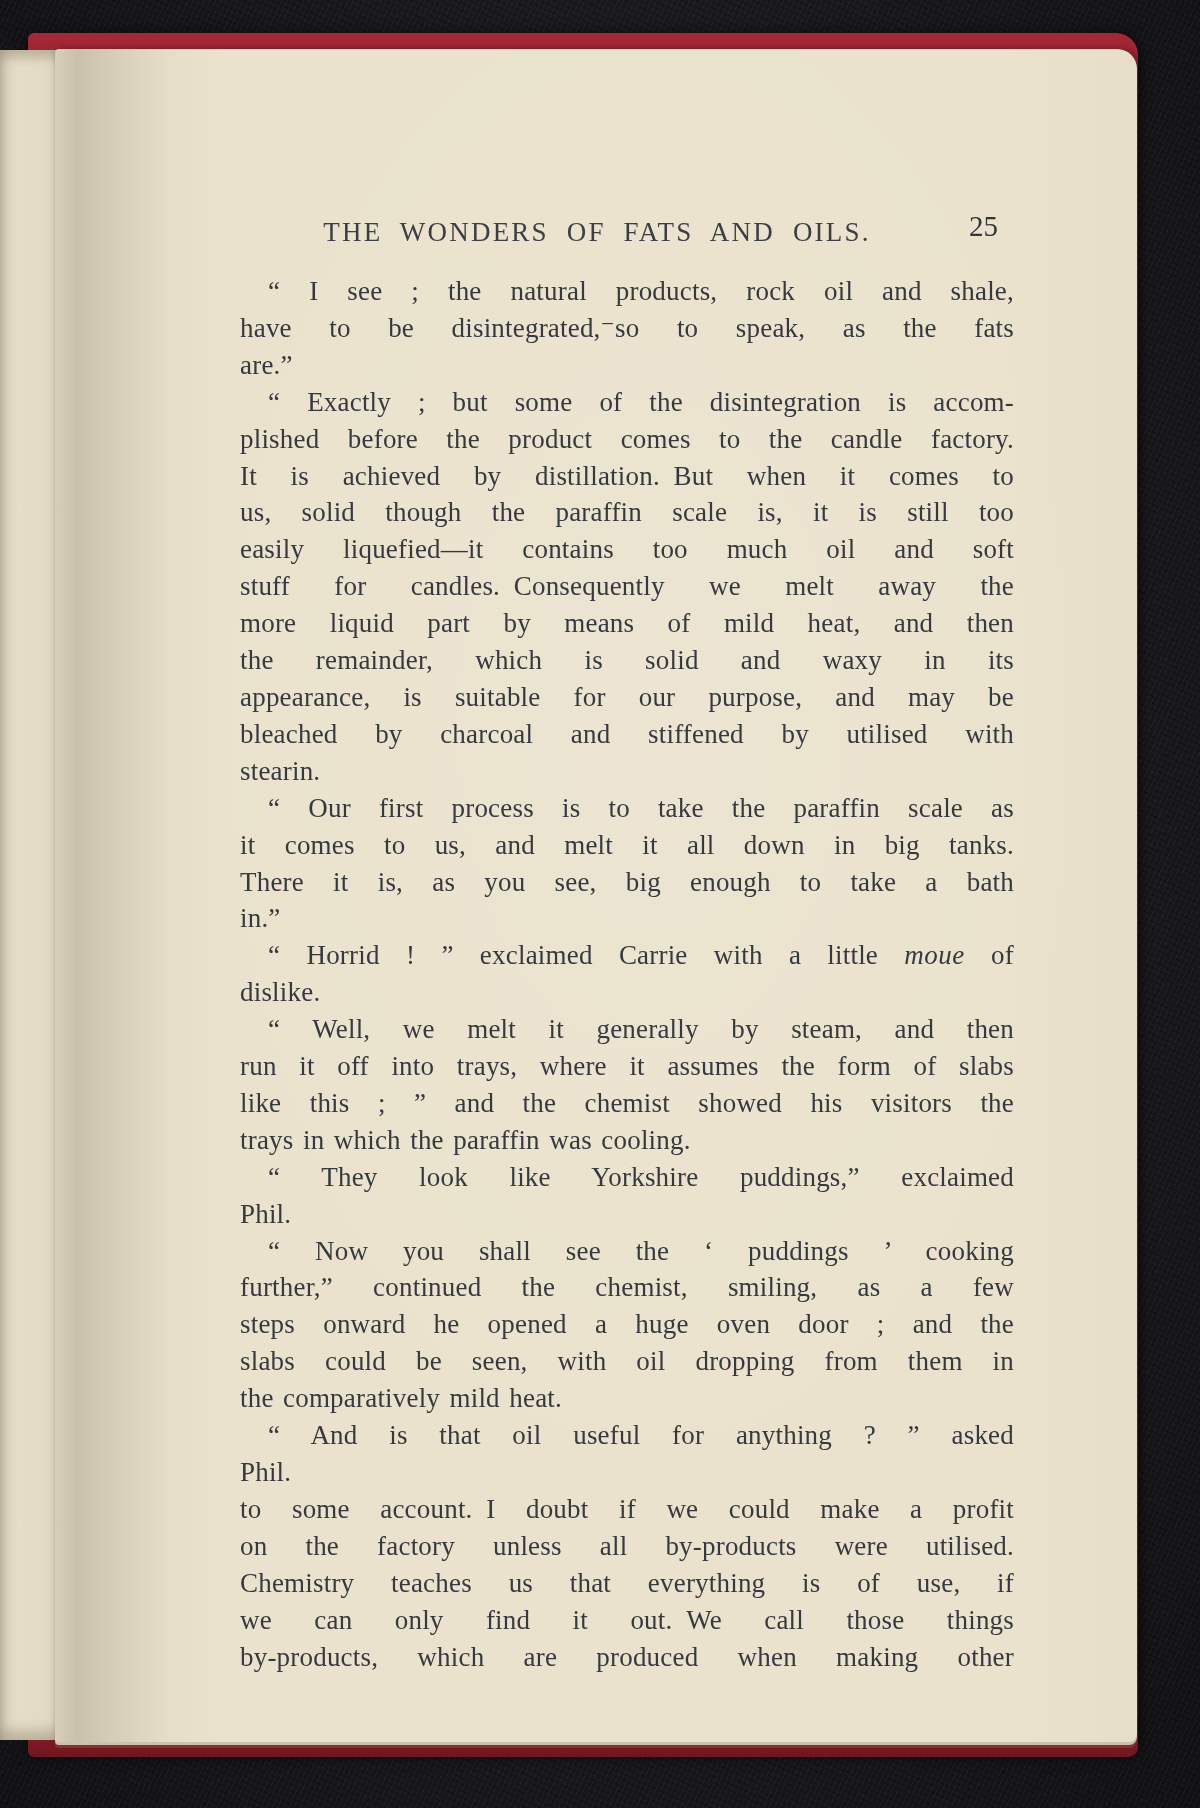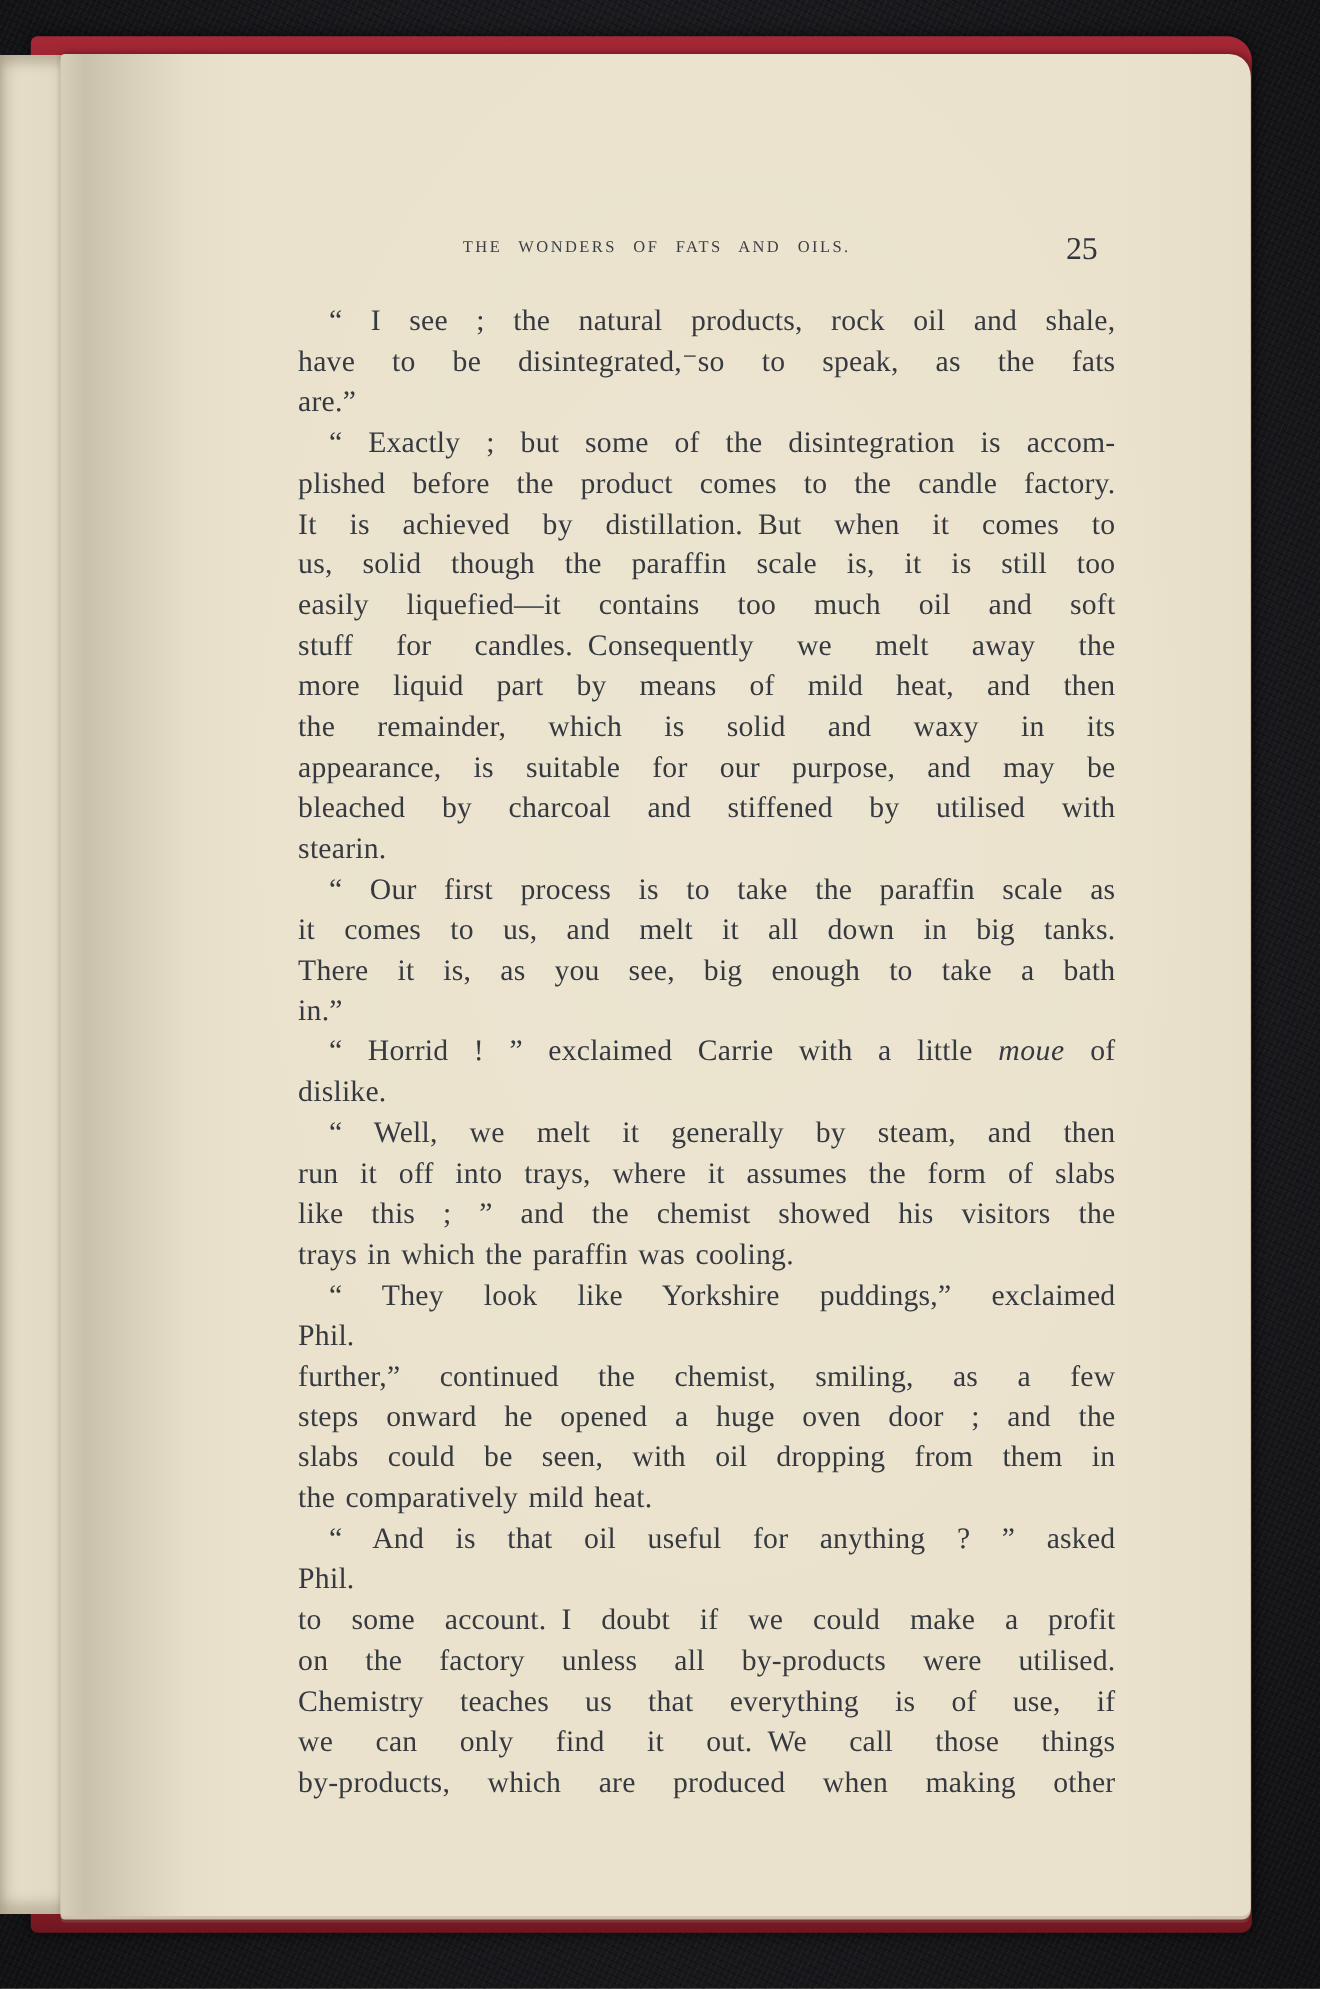--- a/index.html
+++ b/index.html
@@ -75,21 +75,21 @@
     top: 168px;
     width: 774px;
     color: #363a40;
   }
   .running-head {
     position: relative;
     height: 36px;
   }
   .head-title {
     text-align: center;
-    font-size: 15px;
+    font-size: 27px;
     letter-spacing: 2.2px;
     word-spacing: 9px;
     color: #3b3f45;
     padding-right: 60px;
   }
   .head-page-num {
     position: absolute;
     right: 16px;
     top: -7px;
     font-size: 29px;
@@ -101,21 +101,20 @@
     font-size: 27px;
     line-height: 36.9px;
     letter-spacing: 0.2px;
     word-spacing: 2.5px;
   }
   .para { margin: 0; }
   .line {
     text-align: justify;
     text-align-last: justify;
     white-space: nowrap;
-    margin-left: 31px;
   }
   .line.first { text-indent: 28px; }
   .line.last {
     text-align-last: left;
     white-space: normal;
   }
   .line i { letter-spacing: 0.5px; }
 </style>
 </head>
 <body>
@@ -163,20 +162,21 @@
           <div class="line first">“ Well, we melt it generally by steam, and then</div>
           <div class="line">run it off into trays, where it assumes the form of slabs</div>
           <div class="line">like this ; ” and the chemist showed his visitors the</div>
           <div class="line last">trays in which the paraffin was cooling.</div>
         </div>
         <div class="para">
           <div class="line first">“ They look like Yorkshire puddings,” exclaimed</div>
           <div class="line last">Phil.</div>
         </div>
         <div class="para">
+          <div class="line first">“ Now you shall see the ‘ puddings ’ cooking</div>
           <div class="line">further,” continued the chemist, smiling, as a few</div>
           <div class="line">steps onward he opened a huge oven door ; and the</div>
           <div class="line">slabs could be seen, with oil dropping from them in</div>
           <div class="line last">the comparatively mild heat.</div>
         </div>
         <div class="para">
           <div class="line first">“ And is that oil useful for anything ? ” asked</div>
           <div class="line last">Phil.</div>
         </div>
         <div class="para">

